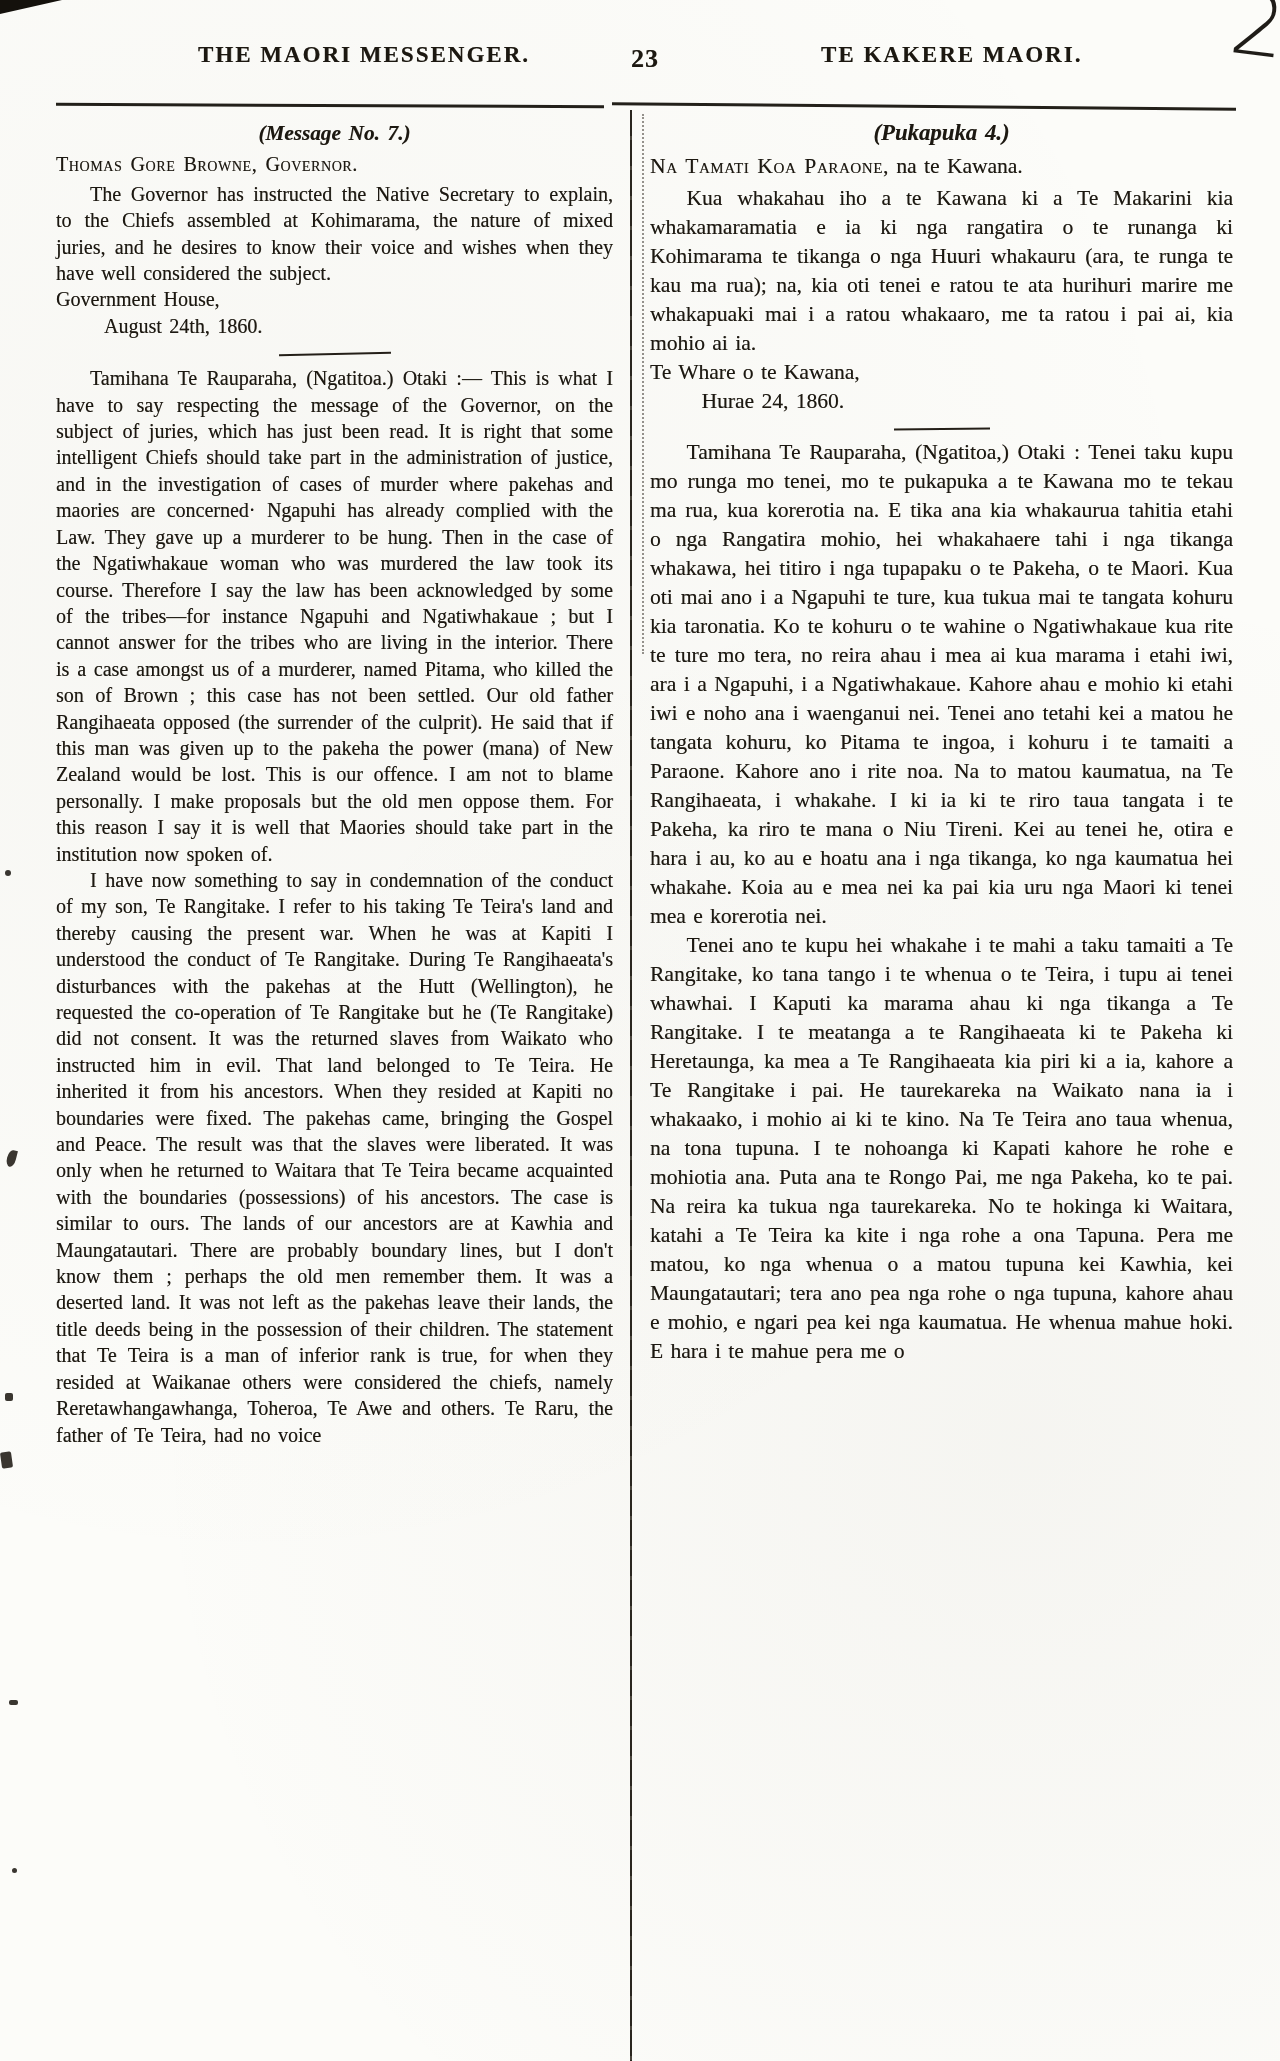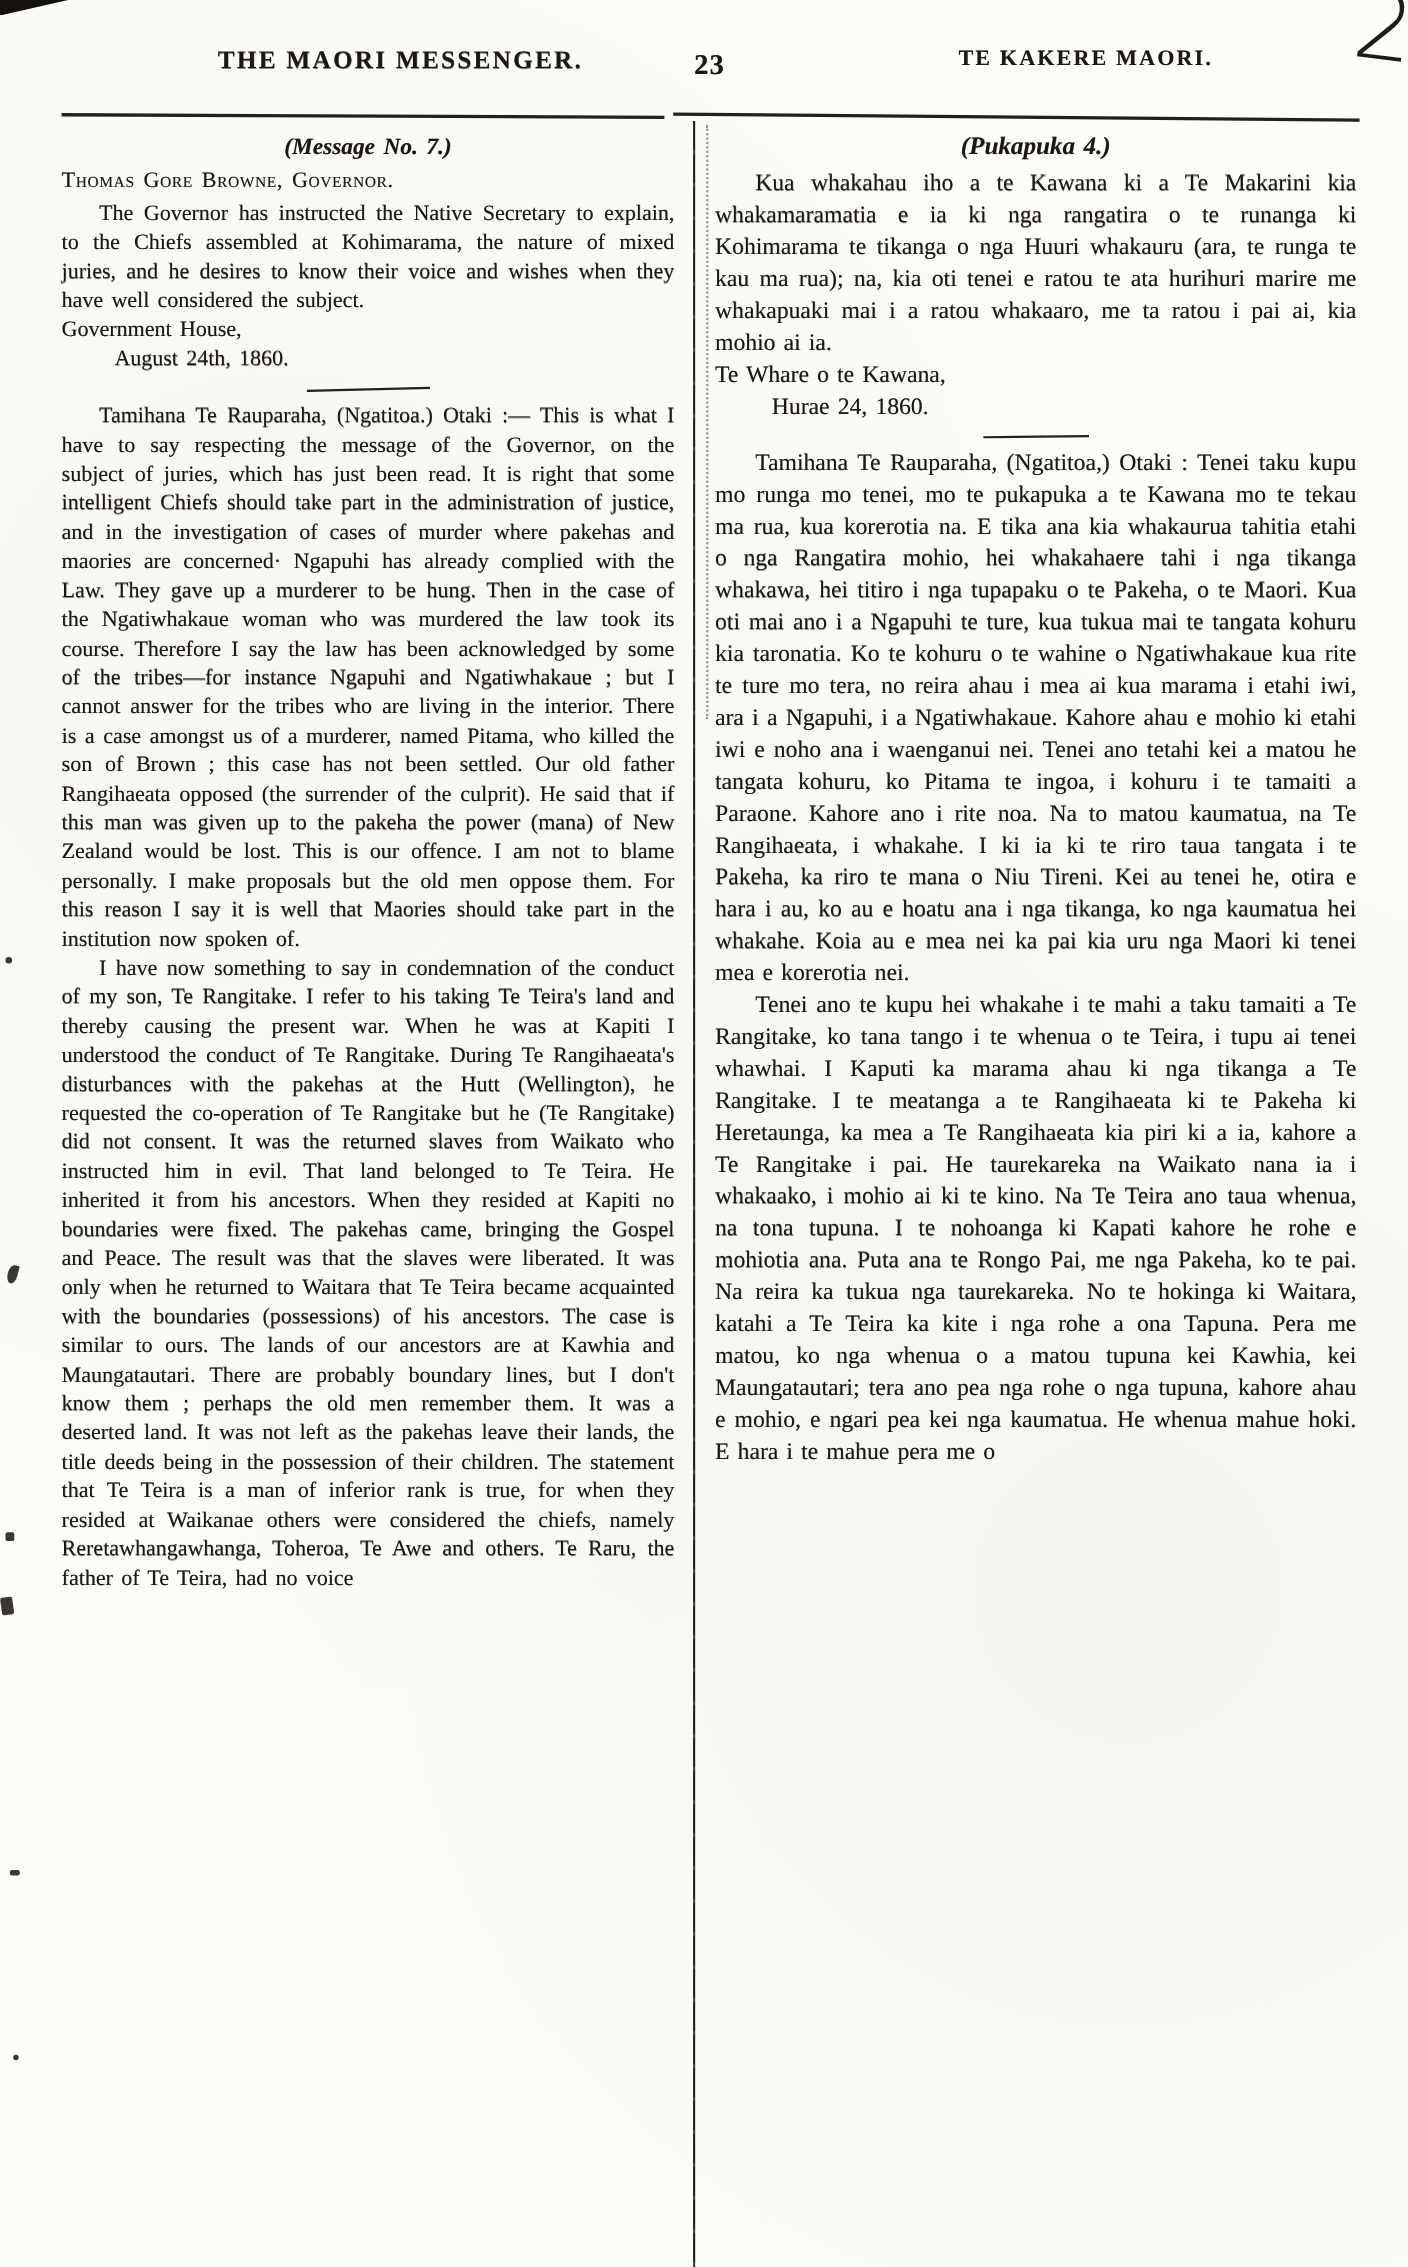--- a/index.html
+++ b/index.html
@@ -14,22 +14,22 @@
     font-family:"Liberation Serif","DejaVu Serif",serif;
     color:#1c1811;
   }
   .ink{ text-shadow:0.3px 0.3px 0.6px rgba(30,24,12,0.5); }
 
   
   .masthead-left{position:absolute;left:130px;top:42px;width:400px;text-align:right;
     font-weight:bold;font-size:23px;letter-spacing:2px;}
   .masthead-num{position:absolute;left:590px;top:44px;width:110px;text-align:center;
     font-weight:bold;font-size:26px;letter-spacing:1px;}
-  .masthead-right{position:absolute;left:847px;top:42px;width:280px;text-align:center;
-    font-weight:bold;font-size:20px;letter-spacing:2px;}
+  .masthead-right{position:absolute;left:821px;top:42px;width:280px;
+    font-weight:bold;font-size:23px;letter-spacing:2px;}
 
   .rule-top-left{position:absolute;left:56px;top:104px;width:548px;height:3px;
     background:#23201a;transform:rotate(0.25deg);}
   .rule-top-right{position:absolute;left:612px;top:105px;width:624px;height:3px;
     background:#23201a;transform:rotate(0.5deg);}
 
   
   .vrule{position:absolute;left:630px;top:110px;width:2px;height:1951px;
     background:repeating-linear-gradient(180deg,#2a261f 0 26px,#4a453c 26px 30px);}
   .vrule-dashed{position:absolute;left:642px;top:114px;height:540px;width:0;
@@ -84,20 +84,21 @@
     <p class="para">The Governor has instructed the Native Secretary to explain, to the Chiefs assembled at Kohimarama, the nature of mixed juries, and he desires to know their voice and wishes when they have well considered the subject.</p>
     <p class="address">Government House,</p>
     <p class="date-line">August 24th, 1860.</p>
     <hr class="short-rule">
     <p class="para">Tamihana Te Rauparaha, (Ngatitoa.) Otaki :— This is what I have to say respecting the message of the Governor, on the subject of juries, which has just been read.  It is right that some intelligent Chiefs should take part in the administration of justice, and in the investigation of cases of murder where pakehas and maories are concerned·  Ngapuhi has already complied with the Law.  They gave up a murderer to be hung. Then in the case of the Ngatiwhakaue woman who was murdered the law took its course. Therefore I say the law has been acknowledged by some of the tribes—for instance Ngapuhi and Ngatiwhakaue ; but I cannot answer for the tribes who are living in the interior.  There is a case amongst us of a murderer, named Pitama, who killed the son of Brown ; this case has not been settled.  Our old father Rangihaeata opposed (the surrender of the culprit).  He said that if this man was given up to the pakeha the power (mana) of New Zealand would be lost.  This is our offence.  I am not to blame personally.  I make proposals but the old men oppose them. For this reason I say it is well that Maories should take part in the institution now spoken of.</p>
     <p class="para">I have now something to say in condemnation of the conduct of my son, Te Rangitake.  I refer to his taking Te Teira's land and thereby causing the present war.  When he was at Kapiti I understood the conduct of Te Rangitake.  During Te Rangihaeata's disturbances with the pakehas at the Hutt (Wellington), he requested the co-operation of Te Rangitake but he (Te Rangitake) did not consent.  It was the returned slaves from Waikato who instructed him in evil.  That land belonged to Te Teira.  He inherited it from his ancestors.  When they resided at Kapiti no boundaries were fixed.  The pakehas came, bringing the Gospel and Peace.  The result was that the slaves were liberated. It was only when he returned to Waitara that Te Teira became acquainted with the boundaries (possessions) of his ancestors.  The case is similar to ours.  The lands of our ancestors are at Kawhia and Maungatautari.  There are probably boundary lines, but I don't know them ; perhaps the old men remember them.  It was a deserted land.  It was not left as the pakehas leave their lands, the title deeds being in the possession of their children. The statement that Te Teira is a man of inferior rank is true, for when they resided at Waikanae others were considered the chiefs, namely Reretawhangawhanga, Toheroa, Te Awe and others. Te Raru, the father of Te Teira, had no voice</p>
   </div>
 
   <div class="col col-mi ink">
     <div class="col-head">(Pukapuka 4.)</div>
+    <p class="byline"><span class="sc">Na Tamati Koa Paraone,</span><span> na te Kawana.</span></p>
     <p class="para">Kua whakahau iho a te Kawana ki a Te Makarini kia whakamaramatia e ia ki nga rangatira o te runanga ki Kohimarama te tikanga o nga Huuri whakauru (ara, te runga te kau ma rua); na, kia oti tenei e ratou te ata hurihuri marire me whakapuaki mai i a ratou whakaaro, me ta ratou i pai ai, kia mohio ai ia.</p>
     <p class="address">Te Whare o te Kawana,</p>
     <p class="date-line">Hurae 24, 1860.</p>
     <hr class="short-rule">
     <p class="para">Tamihana Te Rauparaha, (Ngatitoa,) Otaki :  Tenei taku kupu mo runga mo tenei, mo te pukapuka a te Kawana mo te tekau ma rua, kua korerotia na.  E tika ana kia whakaurua tahitia etahi o nga Rangatira mohio, hei whakahaere tahi i nga tikanga whakawa, hei titiro i nga tupapaku o te Pakeha, o te Maori.  Kua oti mai ano i a Ngapuhi te ture, kua tukua mai te tangata kohuru kia taronatia.  Ko te kohuru o te wahine o Ngatiwhakaue kua rite te ture mo tera, no reira ahau i mea ai kua marama i etahi iwi, ara i a Ngapuhi, i a Ngatiwhakaue.  Kahore ahau e mohio ki etahi iwi e noho ana i waenganui nei.  Tenei ano tetahi kei a matou he tangata kohuru, ko Pitama te ingoa, i kohuru i te tamaiti a Paraone.  Kahore ano i rite noa.  Na to matou kaumatua, na Te Rangihaeata, i whakahe.  I ki ia ki te riro taua tangata i te Pakeha, ka riro te mana o Niu Tireni.  Kei au tenei he, otira e hara i au, ko au e hoatu ana i nga tikanga, ko nga kaumatua hei whakahe.  Koia au e mea nei ka pai kia uru nga Maori ki tenei mea e korerotia nei.</p>
     <p class="para">Tenei ano te kupu hei whakahe i te mahi a taku tamaiti a Te Rangitake, ko tana tango i te whenua o te Teira, i tupu ai tenei whawhai.  I Kaputi ka marama ahau ki nga tikanga a Te Rangitake.  I te meatanga a te Rangihaeata ki te Pakeha ki Heretaunga, ka mea a Te Rangihaeata kia piri ki a ia, kahore a Te Rangitake i pai.  He taurekareka na Waikato nana ia i whakaako, i mohio ai ki te kino.  Na Te Teira ano taua whenua, na tona tupuna.  I te nohoanga ki Kapati kahore he rohe e mohiotia ana.  Puta ana te Rongo Pai, me nga Pakeha, ko te pai.  Na reira ka tukua nga taurekareka.  No te hokinga ki Waitara, katahi a Te Teira ka kite i nga rohe a ona Tapuna.  Pera me matou, ko nga whenua o a matou tupuna kei Kawhia, kei Maungatautari; tera ano pea nga rohe o nga tupuna, kahore ahau e mohio, e ngari pea kei nga kaumatua.  He whenua mahue hoki.  E hara i te mahue pera me o</p>
   </div>
 
   <div class="corner-wedge"></div>
   <div class="handwritten-mark">2</div>

